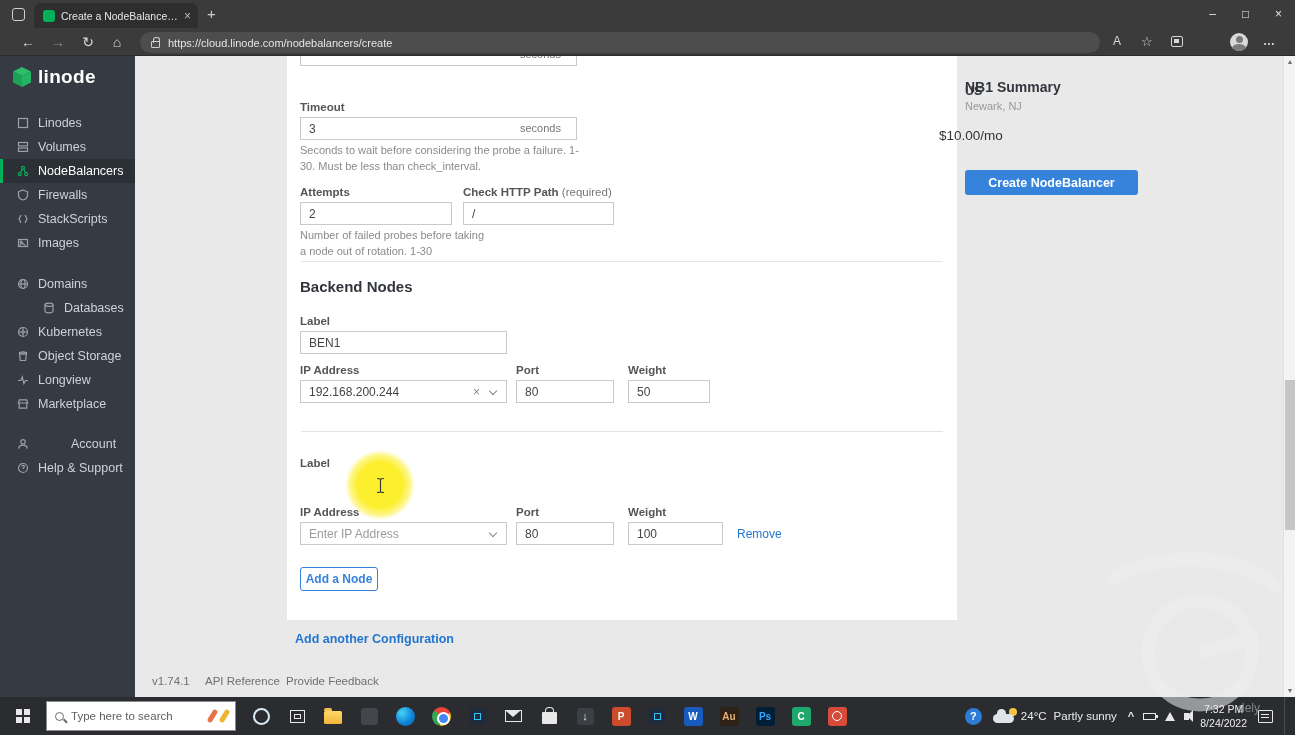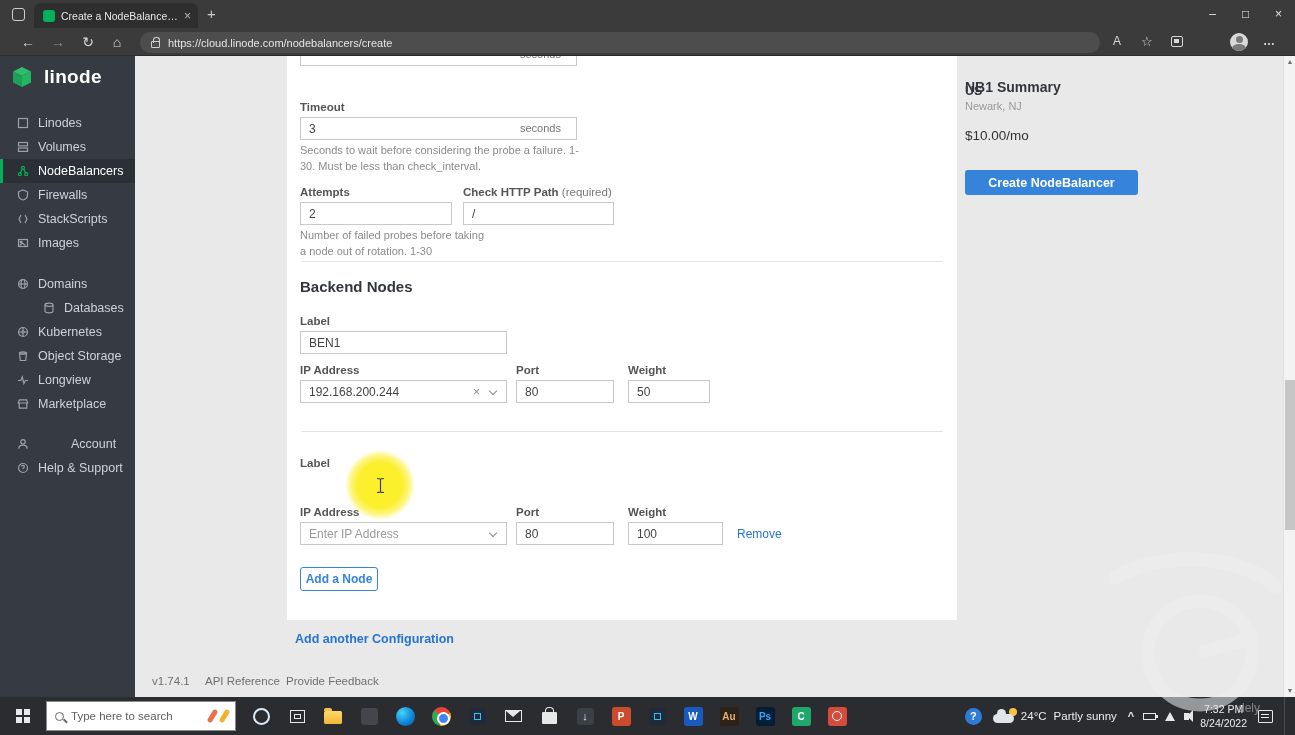--- a/index.html
+++ b/index.html
@@ -25,21 +25,21 @@
   #url { font-size:11px; color:#e5e5e5; }
   .addr-ic { position:absolute; top:6px; color:#d8d8d8; font-size:12px; }
   .collections-ic { position:absolute; top:8px; width:12px; height:11px; border:1.3px solid #d8d8d8; border-radius:2px; }
   .collections-ic:after { content:""; position:absolute; left:2px; top:2px; width:5px; height:4px; background:#d8d8d8; }
   .avatar { position:absolute; top:5px; width:18px; height:18px; border-radius:50%; background:#d9d9d9; overflow:hidden; }
   .avatar:before { content:""; position:absolute; left:5.5px; top:3px; width:7px; height:7px; border-radius:50%; background:#7a7a7a; }
   .avatar:after { content:""; position:absolute; left:2px; top:11px; width:14px; height:9px; border-radius:50% 50% 0 0; background:#7a7a7a; }
 
   
   #sidebar { position:absolute; left:0; top:56px; width:135px; height:641px; background:#363b43; z-index:10; }
-  .logo { position:absolute; left:13px; top:10px; display:flex; align-items:center; gap:13px; }
+  .logo { position:absolute; left:13px; top:10px; display:flex; align-items:center; gap:7px; }
   .logo-text { color:#ffffff; font-size:19px; font-weight:600; letter-spacing:.3px; }
   .nav-item { position:absolute; left:0; width:135px; height:24px; display:flex; align-items:center; gap:9px; padding-left:17px; color:#ced2d7; font-size:12.5px; cursor:pointer; }
   .nav-item.active { background:#2b3036; color:#ffffff; box-shadow:inset 3px 0 0 #02b159; }
   .nav-item svg { flex:0 0 auto; }
 
   
   #page { position:absolute; left:135px; top:56px; width:1148px; height:641px; overflow:hidden; background:#e9e9e9; }
   #card { position:absolute; left:152px; top:-40px; width:670px; height:604px; background:#ffffff; }
   .lbl { position:absolute; font-size:11.5px; font-weight:700; color:#555555; }
   .lbl .req { font-weight:400; color:#777777; }
@@ -341,21 +341,21 @@
 
   <span class="link" style="left:160px; top:576px; font-size:12.5px; font-weight:700;">Add another Configuration</span>
 
   <span class="footer-txt" style="left:17px; top:619px;">v1.74.1</span>
   <span class="footer-txt" style="left:70px; top:619px;">API Reference</span>
   <span class="footer-txt" style="left:151px; top:619px;">Provide Feedback</span>
 
   <div class="sum-title" style="left:830px; top:4px;margin-top:19px;">NB1 Summary</div>
   <div class="sum-region" style="left:830px; top:28px;">US</div>
   <div class="sum-city" style="left:830px; top:44px;">Newark, NJ</div>
-  <div class="sum-price" style="left:830px; top:72px;">$10.00/mo</div>
+  <div class="sum-price" style="left:804px; top:72px;">$10.00/mo</div>
   <div class="btn-primary" style="left:830px; top:114px; width:173px;">Create NodeBalancer</div>
 </div>
 
 <div id="scrollbar">
   <span class="scroll-arrow" style="top:0;">▲</span>
   <div id="scroll-thumb"></div>
   <span class="scroll-arrow" style="bottom:0;">▼</span>
 </div>
 
 <svg id="watermark" width="210" height="185" viewBox="0 0 210 185">

